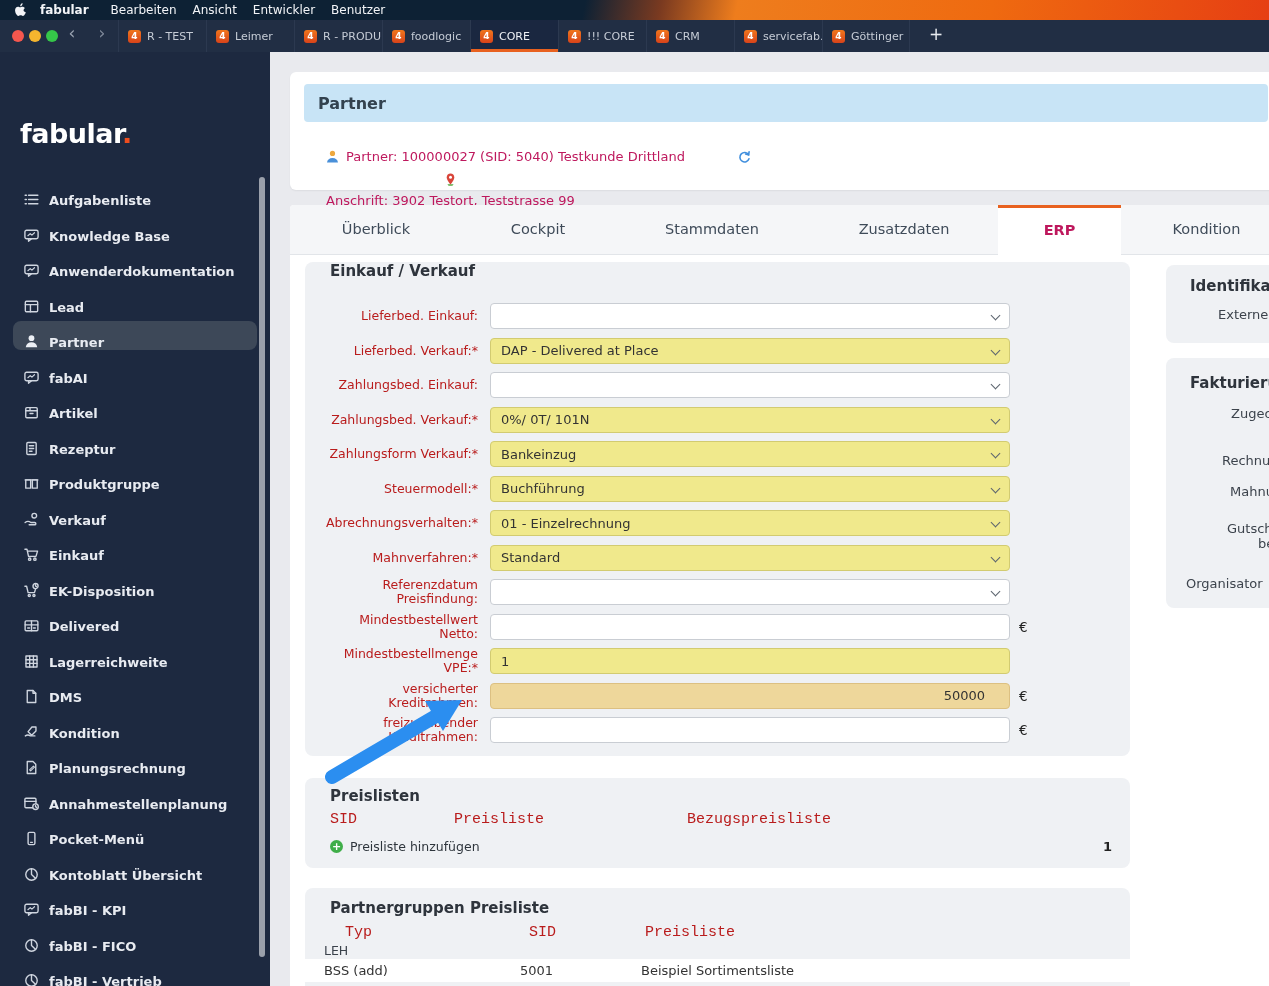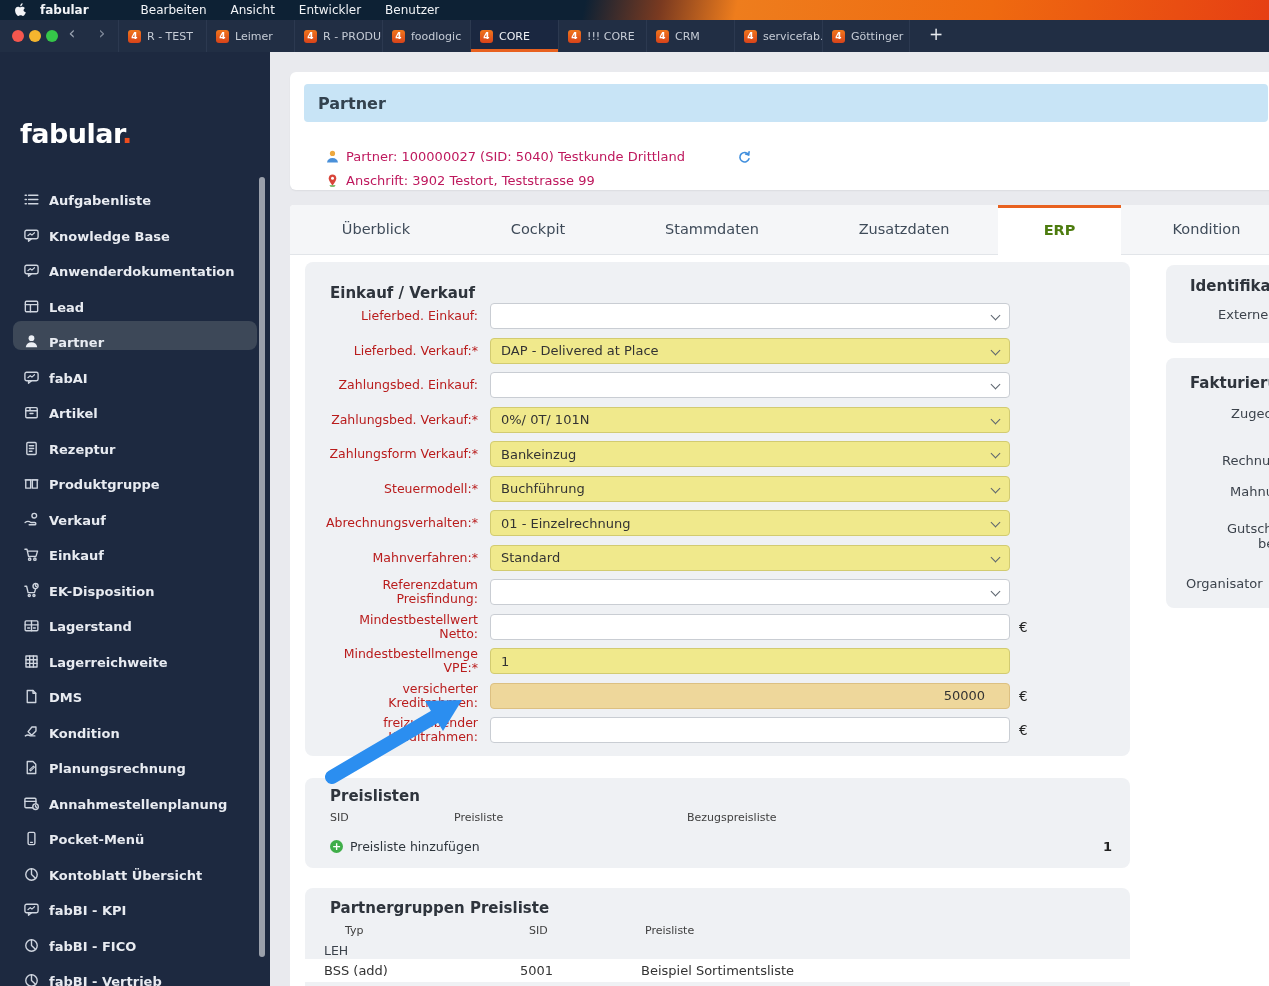--- a/index.html
+++ b/index.html
@@ -10,21 +10,21 @@
     font-family:"DejaVu Sans","Liberation Sans",sans-serif;
   }
   
   .mbar{
     position:absolute; left:0; top:0; width:1269px; height:20px;
     background:linear-gradient(102deg,#0d2134 0%,#0d2134 46%,#7a3a20 52%,#ee7d1d 58%,#ef6a10 78%,#e63f13 100%);
     display:flex; align-items:center; padding-left:14px; color:#f2f4f7; font-size:12px;
   }
   .apple{display:flex; align-items:center; margin-right:14px;}
   .mb-app{font-weight:bold; margin-right:22px;}
-  .mb-items{display:flex; gap:24px;margin-left:30px;}
+  .mb-items{display:flex; gap:16px;}
   .mb-items span{cursor:default;}
   
   .tbar{
     position:absolute; left:0; top:20px; width:1269px; height:32px;
     background:#212e44;
   }
   .tl{position:absolute; top:10px; width:12px; height:12px; border-radius:50%;}
   .tl-r{left:12px; background:#f5574e;}
   .tl-y{left:29px; background:#f5b52e;}
   .tl-g{left:46px; background:#35c649;}
@@ -54,49 +54,49 @@
   .s-icon{width:17px; height:17px; flex:none; display:flex; align-items:center; justify-content:center;}
   .s-label{margin-left:9px; color:#e8ebf1; font-size:13px; font-weight:600; white-space:nowrap;}
   .sb-scroll{position:absolute; left:259px; top:125px; width:6px; height:780px; background:#9aa0ab; border-radius:3px;}
   
   .main{position:absolute; left:270px; top:52px; width:999px; height:934px;}
   .hcard{position:absolute; left:20px; top:20px; width:992px; height:118px; background:#fff; border-radius:6px; box-shadow:0 1px 2px rgba(0,0,0,.06);}
   .hband{position:absolute; left:14px; top:12px; right:14px; height:38px; background:#c8e4f6; border-radius:4px; display:flex; align-items:center; padding-left:14px;}
   .htitle{font-size:16px; font-weight:bold; color:#33424f;}
   .hline{position:absolute; left:36px; display:flex; align-items:center; gap:7px; font-size:13px; color:#be185d; white-space:nowrap;}
   .hline.l1{top:77px;}
-  .hline.l2{top:101px;}
+  .hline.l2{top:101px;flex-direction:column;}
   .pic{display:flex; width:13px; height:13px;}
   .refresh{position:absolute; left:447px; top:78px; width:16px; height:16px;}
   .panel{position:absolute; left:20px; top:153px; width:992px; height:781px; background:#fff; border-radius:4px 4px 0 0; overflow:hidden;}
   
   .atabs{position:absolute; left:0; top:0; display:flex; height:50px;}
   .atab{height:50px; line-height:49px; text-align:center; font-size:14.5px; color:#3f4b59; background:#f5f6f8; border-bottom:1px solid #e2e5e9; flex:none;}
-  .atab.active{background:#fff; border-top:3px solid #e8611f; border-bottom-color:#fff; line-height:44px; font-weight:bold; color:#4d7c0f;}
+  .atab.active{background:#fff; border-top:3px solid #e8611f; border-bottom-color:#fff; line-height:44px; font-weight:bold; color:#be185d;}
   
   .card{position:absolute; background:#eff1f4; border-radius:8px;}
   .chead{position:absolute; margin:0; font-size:15px; font-weight:bold; color:#2e343c; white-space:nowrap;}
   .form-card{left:15px; top:57px; width:825px; height:494px;}
-  .form-card .chead{left:25px; top:22px;}
+  .form-card .chead{left:25px; top:0;}
   .f-rows{position:absolute; left:13px; top:41px;}
   .f-row{display:flex; align-items:center; height:26px; margin-bottom:8.5px;}
   .f-label{width:160px; flex:none; text-align:right; font-size:12.5px; line-height:14px; color:#b91c1c;}
   .f-control{
     margin-left:12px; width:520px; height:26px; flex:none; position:relative;
     background:#fff; border:1px solid #c9cdd3; border-radius:4px;
     display:flex; align-items:center; padding:0 24px 0 10px; font-size:13px; color:#333;
   }
   .f-control.required{background:#f0e98c; border-color:#d2cb71;}
   .f-control.modified{background:#eed79b; border-color:#dcc082;justify-content:flex-end;}
   .chev{position:absolute; right:10px; top:8px; width:7px; height:7px; border-right:1.5px solid #5c646e; border-bottom:1.5px solid #5c646e; transform:rotate(45deg);}
   .f-suffix{margin-left:9px; font-size:13.5px; color:#222;}
   
   .pl-card{left:15px; top:573px; width:825px; height:90px;}
   .pl-card .chead{left:25px; top:9px;}
-  .tcols span{position:absolute; font-size:11px; color:#404040; white-space:nowrap;}
+  .tcols span{position:absolute; font-size:15px; color:#b91c1c; white-space:nowrap;font-family:Liberation Mono, monospace;}
   .pl-cols span{top:33px;}
   .pl-add{position:absolute; left:25px; top:61px; display:flex; align-items:center; gap:7px; font-size:12.5px; color:#2e353c;}
   .plus{width:13px; height:13px; border-radius:50%; background:#3fae49; color:#fff; font-size:11px; font-weight:bold; line-height:13px; text-align:center;}
   .pl-count{position:absolute; right:18px; top:61px; font-size:13px; font-weight:bold; color:#222;}
   
   .pg-card{left:15px; top:683px; width:825px; height:120px;}
   .pg-card .chead{left:25px; top:11px;}
   .pg-cols span{top:36px;}
   .pg-rows{position:absolute; left:0; top:54px; width:825px;}
   .pg-group{height:17px; line-height:17px; padding-left:19px; font-size:12.5px; color:#3b424b;}
@@ -291,21 +291,21 @@
         </span>
         <span class="s-label">EK-Disposition</span>
       </div>
       <div class="s-item">
         <span class="s-icon">
           <svg viewBox="0 0 16 16" width="17" height="17" fill="none" stroke="#cfd5df" stroke-width="1.3" stroke-linecap="round" stroke-linejoin="round">
             <rect x="2" y="3.6" width="12" height="9.4" rx="1"></rect>
             <path d="M2 7.4h12M8 3.6V13M4.4 10.4h1.8M9.8 10.4h1.8"></path>
           </svg>
         </span>
-        <span class="s-label">Lagerstand</span>
+        <span class="s-label">Delivered</span>
       </div>
       <div class="s-item">
         <span class="s-icon">
           <svg viewBox="0 0 16 16" width="17" height="17" fill="none" stroke="#cfd5df" stroke-width="1.3" stroke-linecap="round" stroke-linejoin="round">
             <rect x="2.8" y="2.8" width="10.4" height="10.4"></rect>
             <path d="M2.8 6.3h10.4M2.8 9.8h10.4M6.3 2.8v10.4M9.8 2.8v10.4"></path>
           </svg>
         </span>
         <span class="s-label">Lagerreichweite</span>
       </div>

